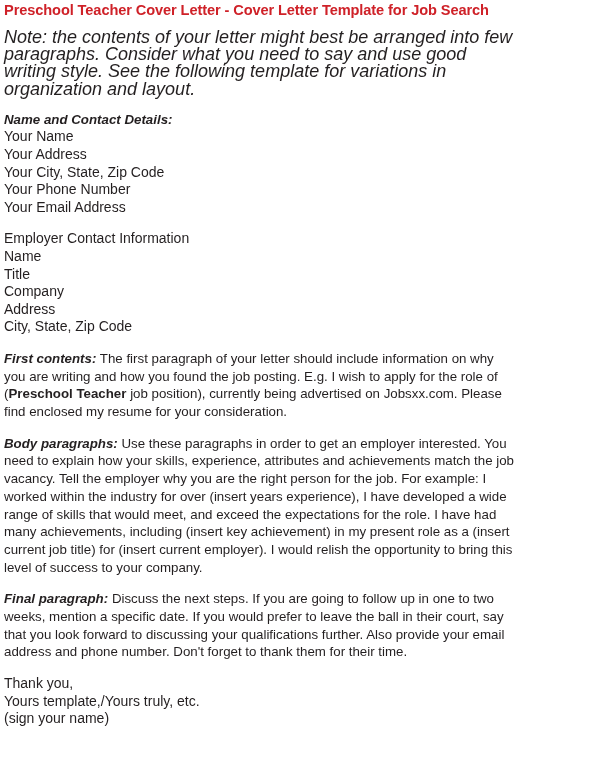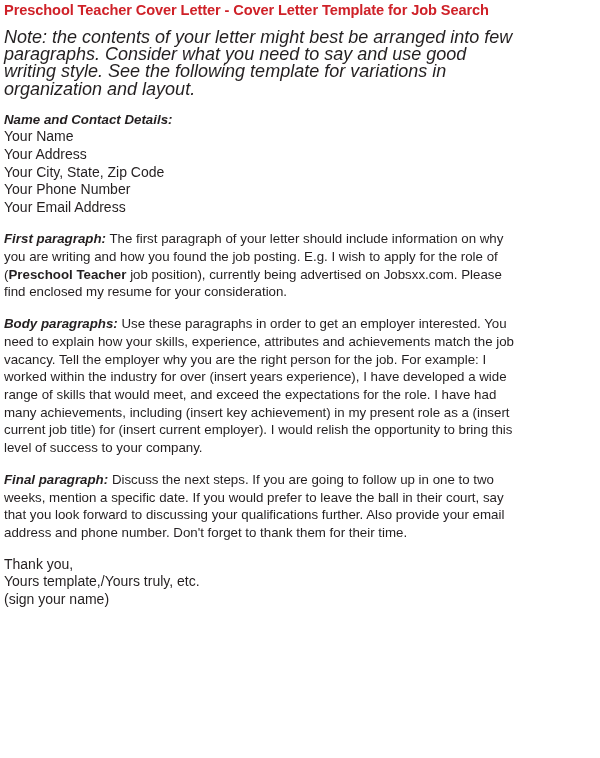--- a/index.html
+++ b/index.html
@@ -91,24 +91,32 @@
   <div class="block">
     <div class="sec-head">Name and Contact Details:</div>
     <div class="line">Your Name</div>
     <div class="line">Your Address</div>
     <div class="line">Your City, State, Zip Code</div>
     <div class="line">Your Phone Number</div>
     <div class="line">Your Email Address</div>
   </div>
 
 
+  <div class="block">
+    <div class="line">Employer Contact Information</div>
+    <div class="line">Name</div>
+    <div class="line">Title</div>
+    <div class="line">Company</div>
+    <div class="line">Address</div>
+    <div class="line">City, State, Zip Code</div>
+  </div>
 
 
   <p class="para">
-    <span class="lead">First paragraph:</span><span> The first paragraph of your letter should include information on why you are writing and how you found the job posting. E.g. I wish to apply for the role of (</span><span class="strong">Preschool Teacher</span><span> job position), currently being advertised on Jobsxx.com. Please find enclosed my resume for your consideration.</span>
+    <span class="lead">First contents:</span><span> The first paragraph of your letter should include information on why you are writing and how you found the job posting. E.g. I wish to apply for the role of (</span><span class="strong">Preschool Teacher</span><span> job position), currently being advertised on Jobsxx.com. Please find enclosed my resume for your consideration.</span>
   </p>
 
   <p class="para">
     <span class="lead">Body paragraphs:</span><span> Use these paragraphs in order to get an employer interested. You need to explain how your skills, experience, attributes and achievements match the job vacancy. Tell the employer why you are the right person for the job. For example: I worked within the industry for over (insert years experience), I have developed a wide range of skills that would meet, and exceed the expectations for the role. I have had many achievements, including (insert key achievement) in my present role as a (insert current job title) for (insert current employer). I would relish the opportunity to bring this level of success to your company.</span>
   </p>
 
   <p class="para">
     <span class="lead">Final paragraph:</span><span> Discuss the next steps. If you are going to follow up in one to two weeks, mention a specific date. If you would prefer to leave the ball in their court, say that you look forward to discussing your qualifications further. Also provide your email address and phone number. Don't forget to thank them for their time.</span>
   </p>
 

